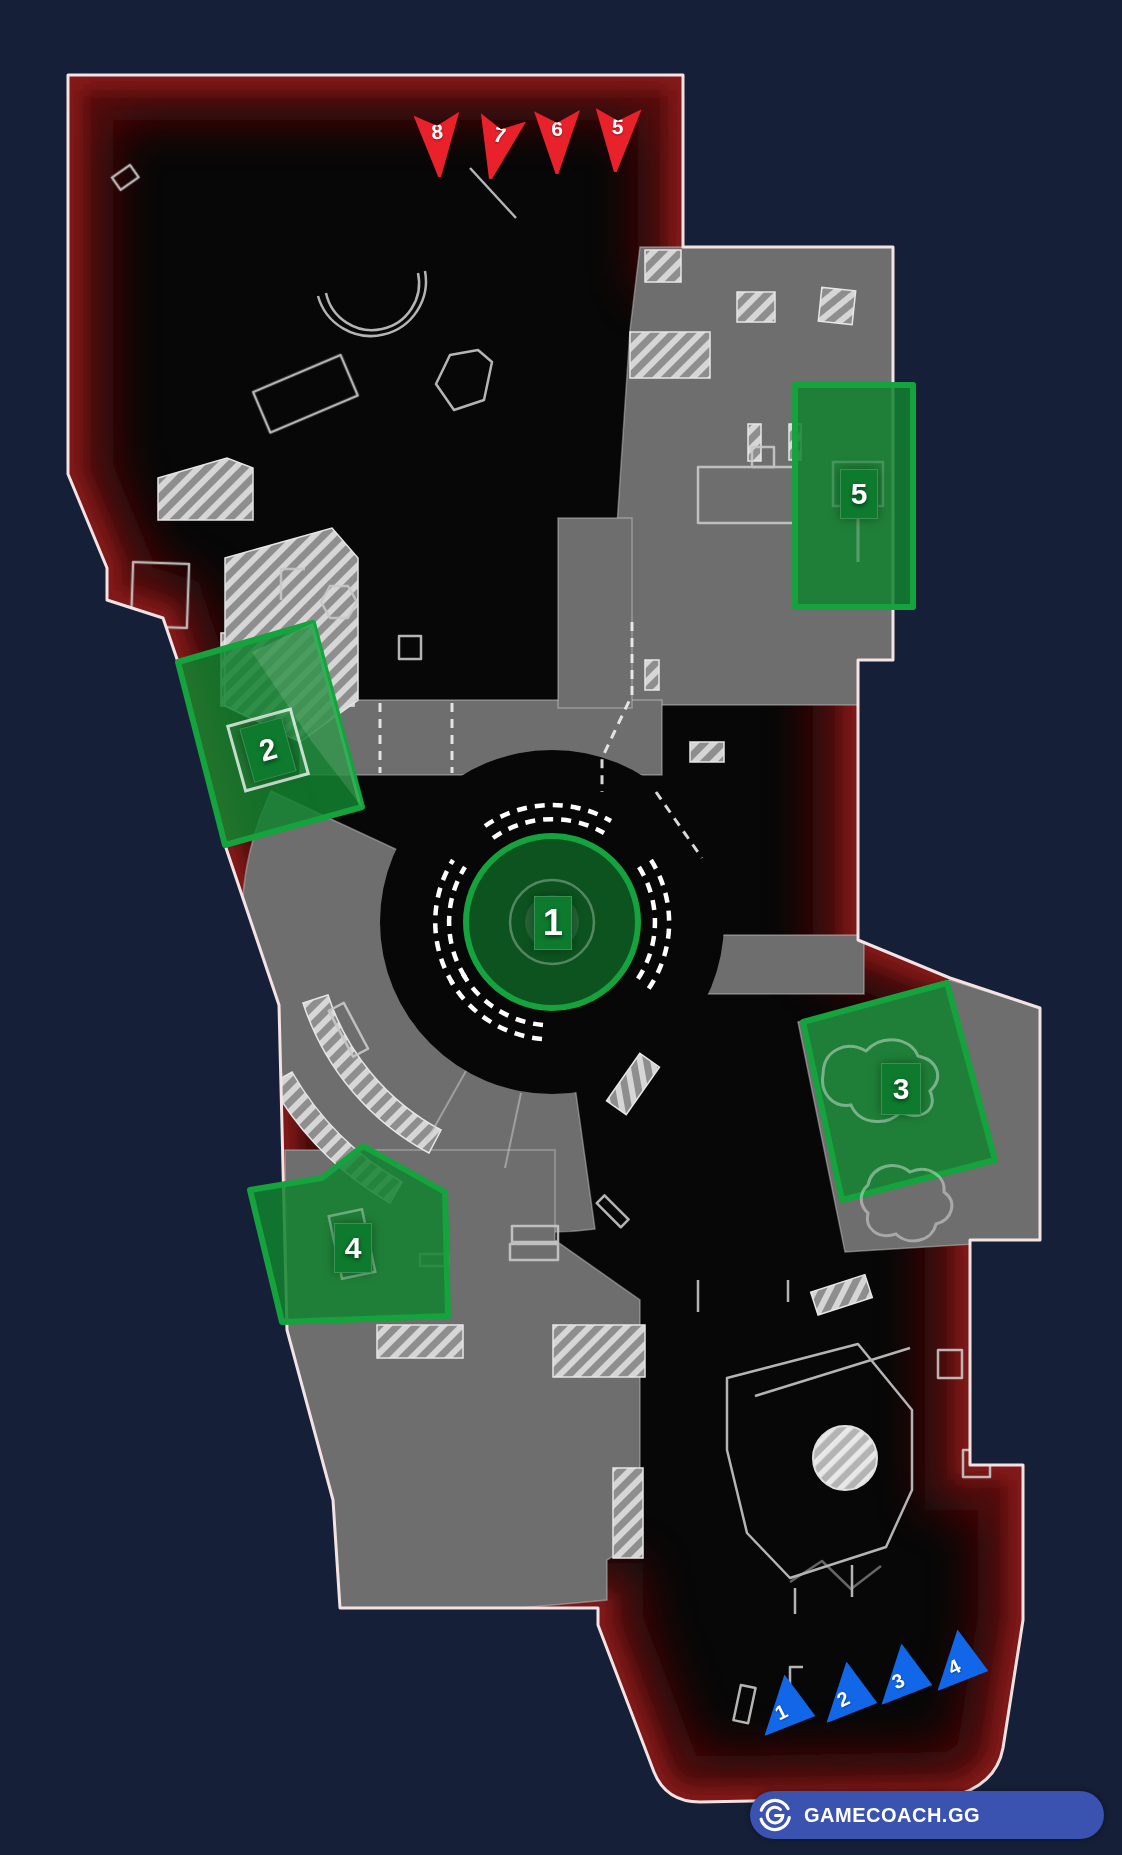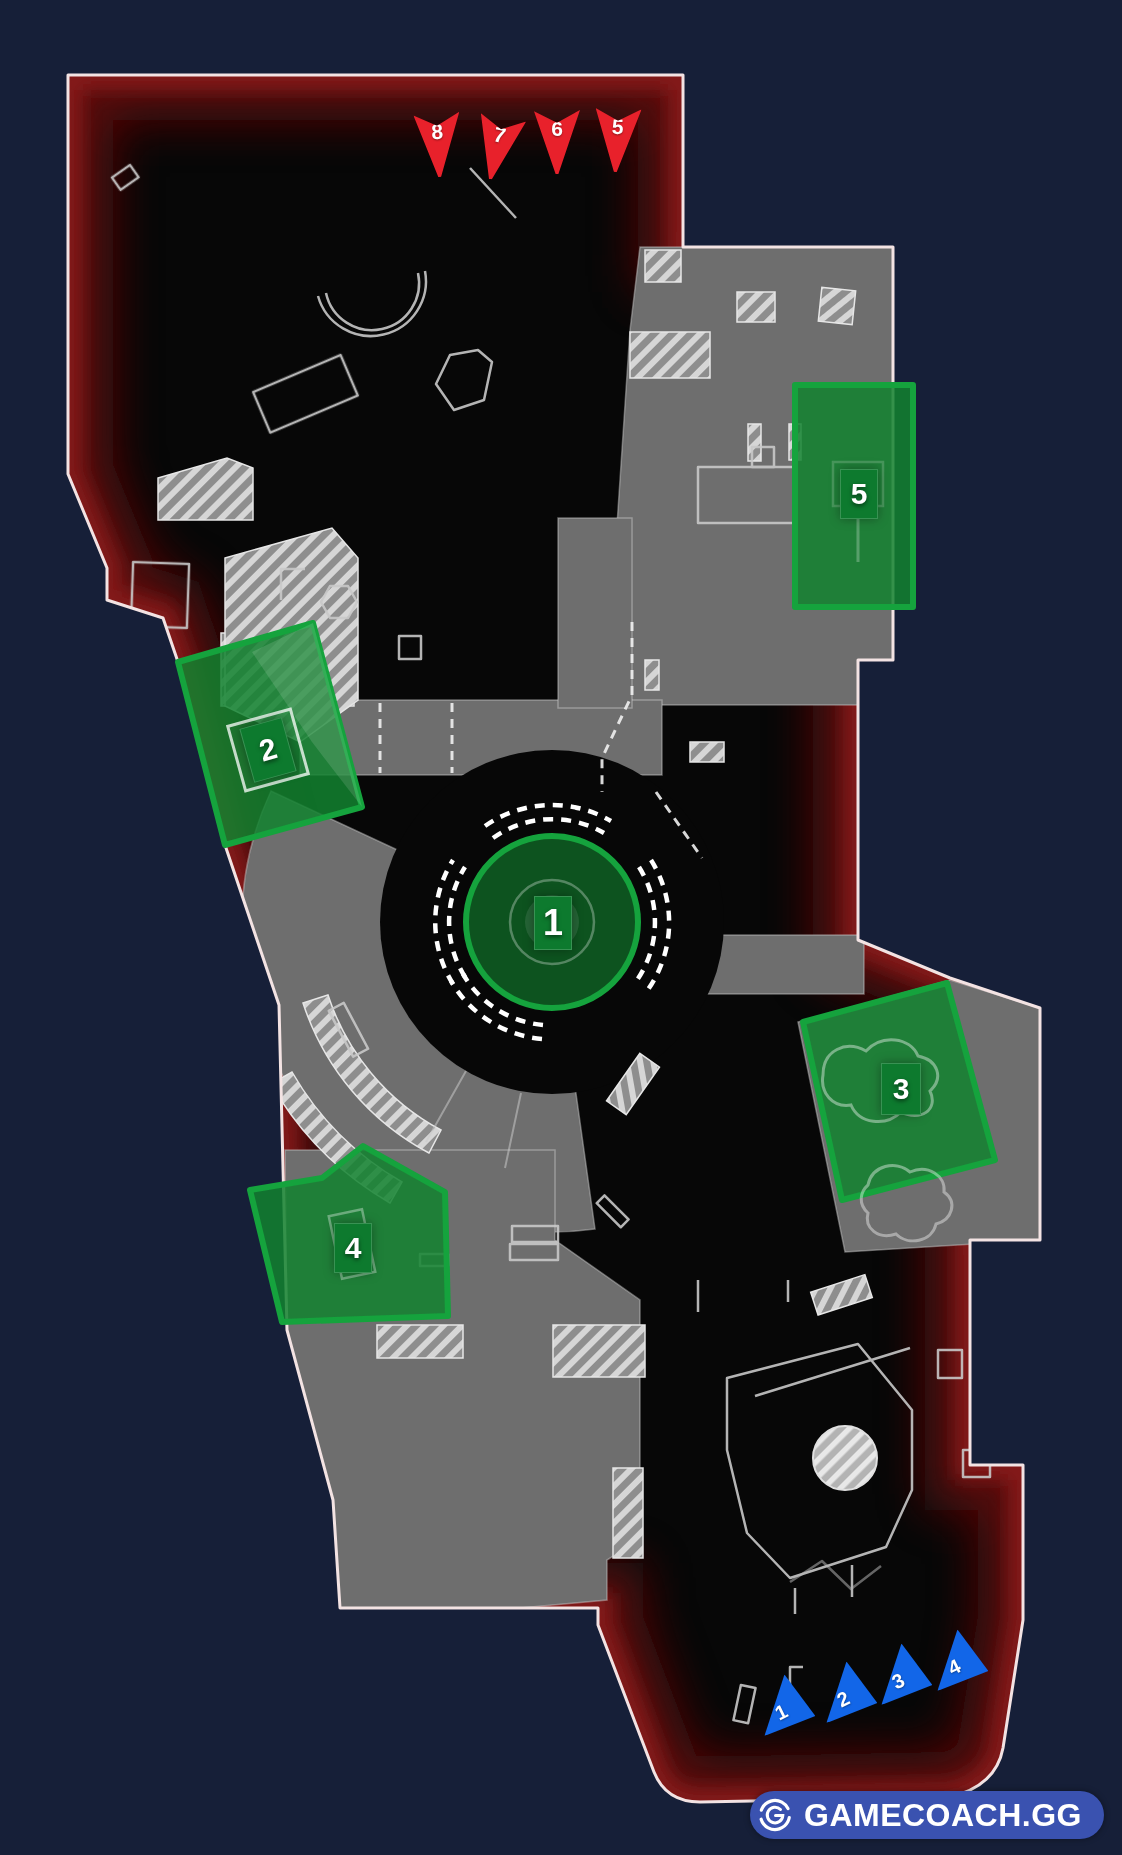--- a/index.html
+++ b/index.html
@@ -19,21 +19,21 @@
     clip-path:polygon(0% 2%,50% 20%,100% 0%,53% 100%,47% 100%);}
   .spawn-red span{margin-bottom:26px;font-size:21px;text-shadow:0 1px 2px rgba(0,0,0,.4);}
   .spawn-blue{width:54px;height:56px;background:#1266e8;
     clip-path:polygon(60% 0%,100% 84%,0% 100%);}
   .spawn-blue span{position:absolute;left:30%;top:44%;font-size:20px;transform:rotate(-14deg);
     text-shadow:0 1px 2px rgba(0,0,0,.4);}
   
   #brandpill{position:absolute;left:750px;top:1791px;width:354px;height:48px;border-radius:25px;
     background:#3a52b0;display:flex;align-items:center;box-shadow:0 0 6px rgba(0,0,0,.4);}
   #brandpill .mark{margin-left:7px;width:36px;height:36px;flex:0 0 auto;}
-  #brandpill .btext{margin-left:11px;color:#ffffff;font-weight:bold;font-size:32px;letter-spacing:.5px;}
+  #brandpill .btext{margin-left:11px;color:#ffffff;font-weight:bold;font-size:20px;letter-spacing:.5px;}
 </style>
 </head>
 <body>
 
 <div id="stage">
 
   <svg id="basemap" width="1122" height="1855" viewBox="0 0 1122 1855">
     <defs>
       <filter id="bl1" x="-60%" y="-60%" width="220%" height="220%">
           <feGaussianBlur stdDeviation="24"></feGaussianBlur>

